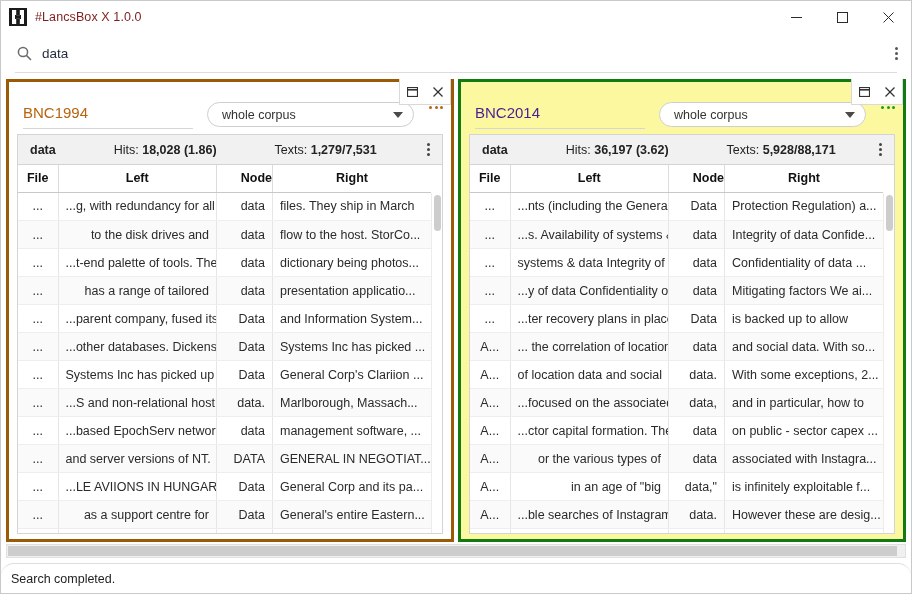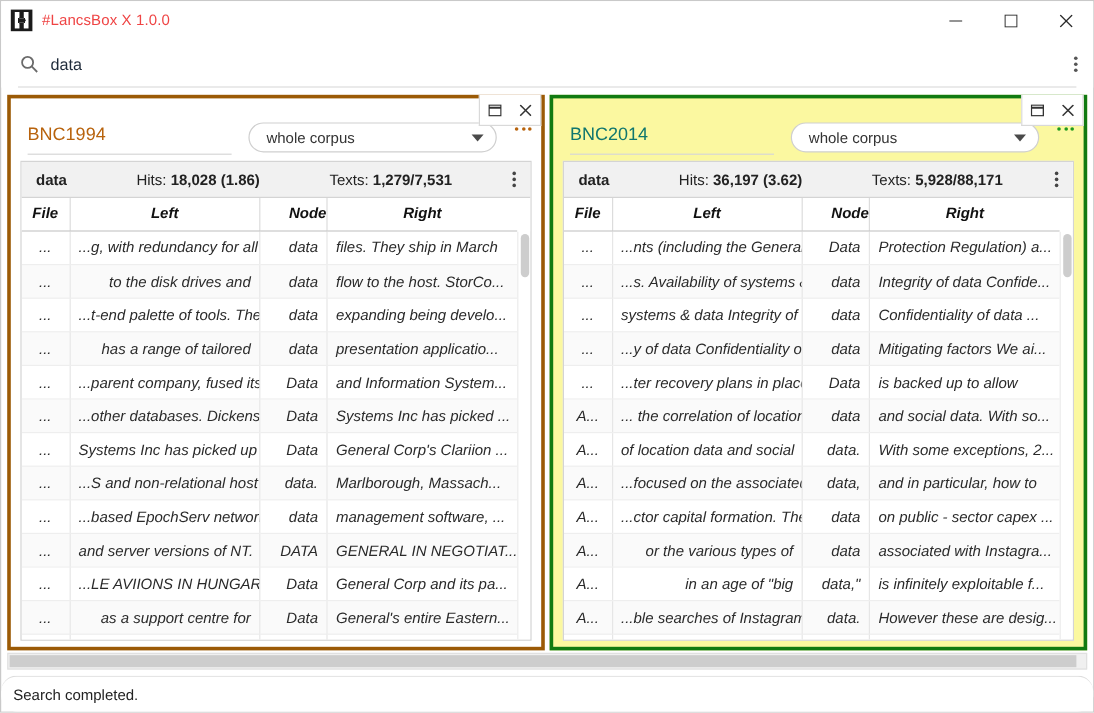--- a/index.html
+++ b/index.html
@@ -38,21 +38,21 @@
     position: absolute;
     left: 3px; top: 2px;
     width: 12px; height: 14px;
     background:
       radial-gradient(circle at 50% 50%, #1b1b1b 3.2px, transparent 3.4px),
       #ffffff;
     clip-path: polygon(0 0, 35% 0, 35% 38%, 65% 38%, 65% 0, 100% 0, 100% 100%, 65% 100%, 65% 62%, 35% 62%, 35% 100%, 0 100%);
   }
   .app-title {
     font-size: 12.5px;
-    color: #ef4444;
+    color: #7f1d1d;
     letter-spacing: 0.1px;
   }
   .win-controls {
     margin-left: auto;
     display: flex;
     height: 32px;
   }
   .win-btn {
     width: 46px; height: 32px;
     display: flex; align-items: center; justify-content: center;
@@ -124,21 +124,21 @@
   .panel-name {
     font-size: 15px;
     color: #b8630d;
     margin-left: 14px;
     padding-bottom: 4px;
     width: 170px;
     border-bottom: 1px solid #d6d6d6;
     line-height: 22px;
     flex: 0 0 auto;
   }
-  .panel.right .panel-name { color: #0f766e; }
+  .panel.right .panel-name { color: #4c1d95; }
   .corpus-select {
     position: absolute;
     left: 198px; top: 20px;
     width: 207px; height: 25px;
     background: #ffffff;
     border: 1px solid #cfcfcf;
     border-radius: 13px;
     display: flex;
     align-items: center;
     padding: 0 10px 0 14px;
@@ -206,21 +206,20 @@
     position: absolute; right: 12px;
     display: flex; flex-direction: column; gap: 2px; align-items: center;
   }
   .stats-kebab i { width: 3px; height: 3px; background: #444; border-radius: 50%; display: block; }
 
   table.kwic {
     width: 100%;
     border-collapse: collapse;
     table-layout: fixed;
     font-size: 12.5px;
-    font-style: italic;
   }
   table.kwic th {
     height: 27px;
     font-weight: bold;
     font-size: 12.5px;
     color: #111;
     border-right: 1px solid #dcdcdc;
     border-bottom: 1px solid #c8c8c8;
     background: #ffffff;
   }
@@ -421,21 +420,21 @@
               <tr>
                 <td class="col-file">...</td>
                 <td class="col-left">to the disk drives and</td>
                 <td class="col-node">data</td>
                 <td class="col-right" style="border-right:none">flow to the host. StorCo...</td>
               </tr>
               <tr>
                 <td class="col-file">...</td>
                 <td class="col-left">...t-end palette of tools. The</td>
                 <td class="col-node">data</td>
-                <td class="col-right" style="border-right:none">expanding being develo...</td>
+                <td class="col-right" style="border-right:none">dictionary being photos...</td>
               </tr>
               <tr>
                 <td class="col-file">...</td>
                 <td class="col-left">has a range of tailored</td>
                 <td class="col-node">data</td>
                 <td class="col-right" style="border-right:none">presentation applicatio...</td>
               </tr>
               <tr>
                 <td class="col-file">...</td>
                 <td class="col-left">...parent company, fused its</td>

